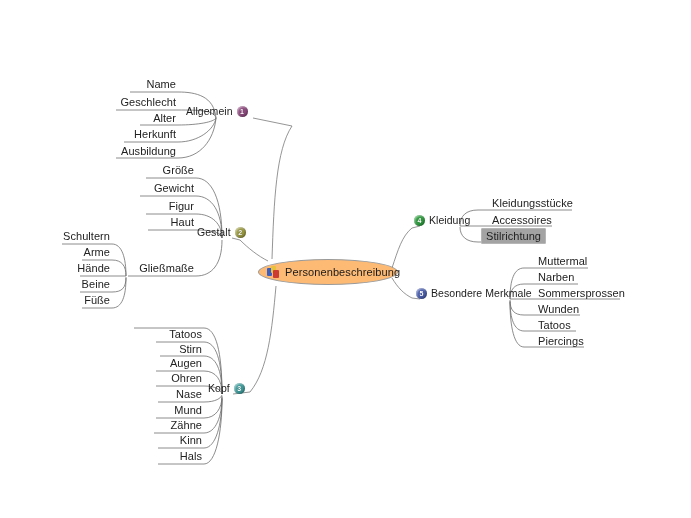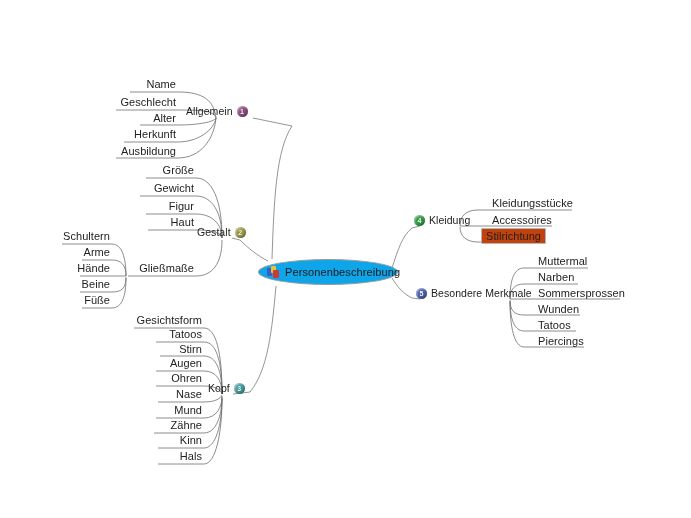--- a/index.html
+++ b/index.html
@@ -27,21 +27,21 @@
   }
   
   .root-node {
     position: absolute;
     left: 258px;
     top: 259px;
     width: 140px;
     height: 26px;
     border: 1px solid #9a9a9a;
     border-radius: 70px / 13px;
-    background: #0ea5e9;
+    background: #fdba74;
     display: flex;
     align-items: center;
     gap: 5px;
     padding: 0 8px;
     box-sizing: border-box;
   }
   .root-label {
     font-size: 11px;
     color: #1a1a1a;
     white-space: nowrap;
@@ -73,21 +73,21 @@
   }
   .topic.main {
     font-size: 10.5px;
     color: #1c1c1c;
   }
   .topic.right { text-align: left; padding-left: 6px; }
   .topic.left  { text-align: right; }
 
   
   .topic.selected {
-    background: #c2410c;
+    background: #a3a3a3;
     border: 1px solid #b6b6b6;
     padding: 1px 4px;
     margin-left: -5px;
     margin-top: -2px;
     border-radius: 1px;
   }
 
   
   .badge {
     display: inline-block;
@@ -241,21 +241,20 @@
 
   <div class="topic left" style="left:10px; top:230px; width:100px;">Schultern</div>
   <div class="topic left" style="left:30px; top:246px; width:80px;">Arme</div>
   <div class="topic left" style="left:28px; top:262px; width:82px;">Hände</div>
   <div class="topic left" style="left:28px; top:278px; width:82px;">Beine</div>
   <div class="topic left" style="left:30px; top:294px; width:80px;">Füße</div>
 
   <div class="topic main left" style="left:208px; top:382px;">
     <span>Kopf</span><span class="badge" style="background:#3f9c9c;"><span>3</span></span>
   </div>
-  <div class="topic left" style="left:72px; top:314px; width:130px;">Gesichtsform</div>
   <div class="topic left" style="left:92px; top:328px; width:110px;">Tatoos</div>
   <div class="topic left" style="left:92px; top:343px; width:110px;">Stirn</div>
   <div class="topic left" style="left:92px; top:357px; width:110px;">Augen</div>
   <div class="topic left" style="left:92px; top:372px; width:110px;">Ohren</div>
   <div class="topic left" style="left:92px; top:388px; width:110px;">Nase</div>
   <div class="topic left" style="left:92px; top:404px; width:110px;">Mund</div>
   <div class="topic left" style="left:92px; top:419px; width:110px;">Zähne</div>
   <div class="topic left" style="left:92px; top:434px; width:110px;">Kinn</div>
   <div class="topic left" style="left:92px; top:450px; width:110px;">Hals</div>
 

